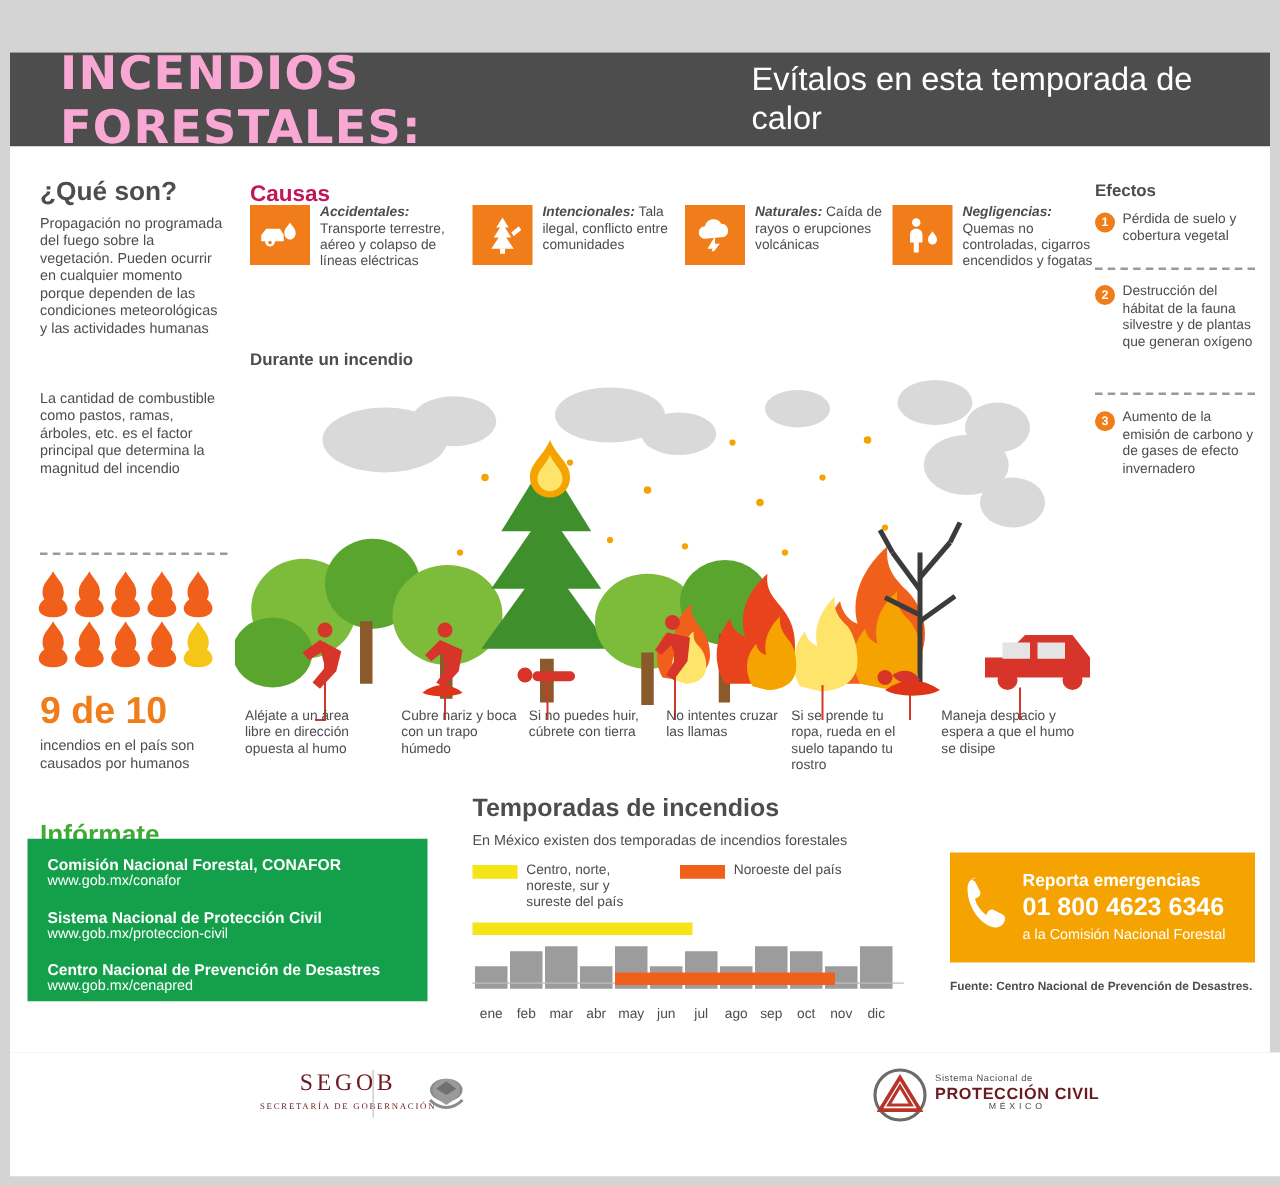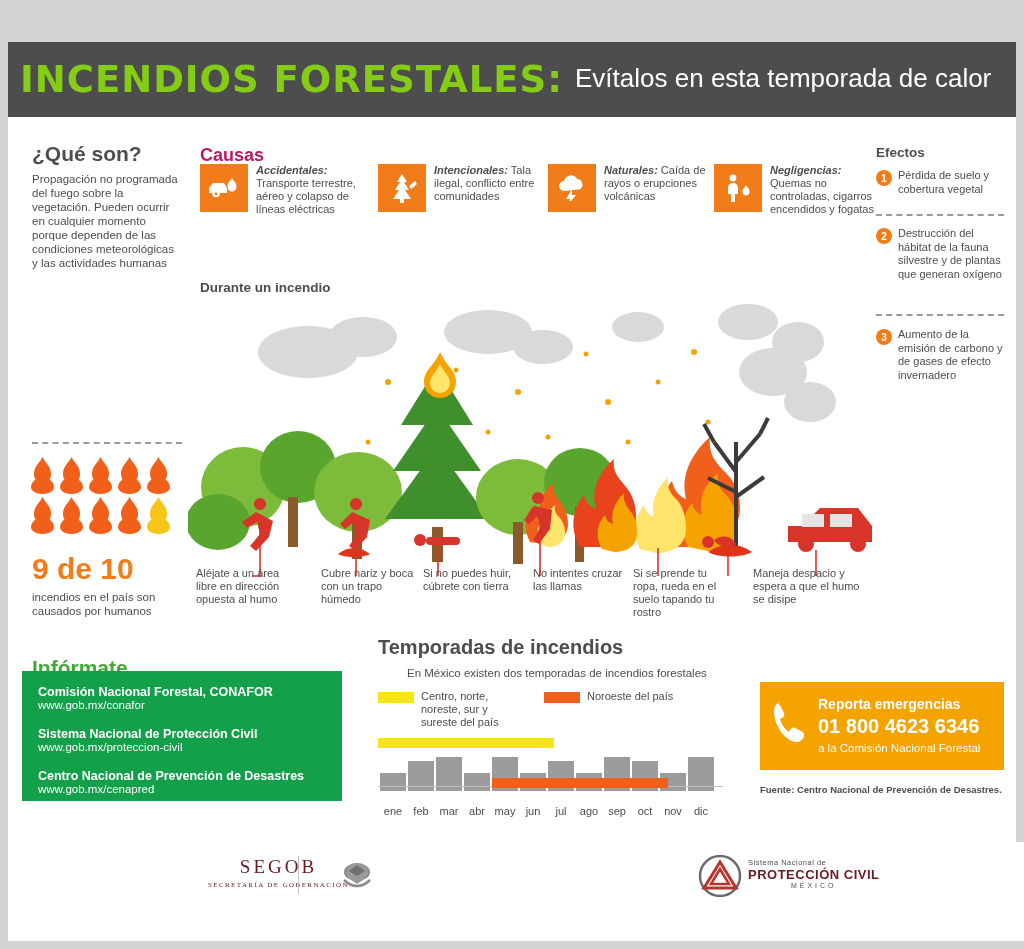--- a/index.html
+++ b/index.html
@@ -15,22 +15,22 @@
     position:absolute; left:8px; top:42px; width:1008px; height:800px;
     background:#ffffff;
   }
   
   .header {
     position:absolute; left:0; top:0; width:1008px; height:75px;
     background:#4d4d4d;
     display:flex; align-items:center;
   }
   .header .title {
-    color:#84cc16; font-size:37px; font-weight:bold; letter-spacing:1px;
-    margin-left:12px; font-family:"DejaVu Sans", sans-serif;
+    color:#f9a8d4; font-size:37px; font-weight:bold; letter-spacing:1px;
+    margin-left:40px; font-family:"DejaVu Sans", sans-serif;
     text-transform:uppercase;
   }
   .header .subtitle {
     color:#ffffff; font-size:26px; margin-left:12px; padding-bottom:2px;
   }
   
   .qs-title {
     position:absolute; left:24px; top:100px; font-size:21px; font-weight:bold; color:#4d4d4d;
   }
   .qs-p {
@@ -84,21 +84,21 @@
   .efecto .etxt { margin-left:22px; font-size:11px; color:#4d4d4d; line-height:13.5px; }
   .ef-sep { position:absolute; left:868px; width:128px; border-top:2px dashed #9a9a9a; height:0; }
   
   .durante-title { position:absolute; left:192px; top:238px; font-size:13.5px; font-weight:bold; color:#4d4d4d; }
   .scene { position:absolute; left:180px; top:250px; width:690px; height:300px; }
   .scene svg { display:block; }
   .tiprow { position:absolute; top:525px; left:180px; width:700px; }
   .tip { position:absolute; width:95px; font-size:11px; color:#4d4d4d; line-height:13px; }
   
   .temp-title { position:absolute; left:370px; top:594px; font-size:20px; font-weight:bold; color:#4d4d4d; }
-  .temp-sub { position:absolute; left:370px; top:625px; font-size:11.5px; color:#4d4d4d;margin-left:29px; }
+  .temp-sub { position:absolute; left:370px; top:625px; font-size:11.5px; color:#4d4d4d; }
   .legend { position:absolute; left:370px; top:648px; display:flex; gap:18px; align-items:flex-start; }
   .leg-item { display:flex; gap:7px; align-items:flex-start; }
   .leg-swatch { width:36px; height:11px; margin-top:2px; }
   .leg-label { font-size:11px; color:#4d4d4d; line-height:13px; width:105px; }
   .chart { position:absolute; left:370px; top:690px; width:345px; height:85px; }
   .bar-bg { position:absolute; bottom:26px; width:26px; background:#9c9c9c; }
   .month-lbl { position:absolute; bottom:0; width:26px; text-align:center; font-size:11px; color:#4d4d4d; }
   .band { position:absolute; height:10px; }
   .band-yellow { background:#f5e416; }
   .band-orange { background:#f0601a; }
@@ -128,20 +128,21 @@
 
 <div class="page">
 
   <div class="header">
     <div class="title">INCENDIOS FORESTALES:</div>
     <div class="subtitle">Evítalos en esta temporada de calor</div>
   </div>
 
   <div class="qs-title">¿Qué son?</div>
   <div class="qs-p qs-p1">Propagación no programada del fuego sobre la vegetación. Pueden ocurrir en cualquier momento porque dependen de las condiciones meteorológicas y las actividades humanas</div>
+  <div class="qs-p qs-p2">La cantidad de combustible como pastos, ramas, árboles, etc. es el factor principal que determina la magnitud del incendio</div>
   <div class="dashed-sep" style="top:400px;"></div>
 
   <div class="flames-wrap">
     <div class="flame-row">
       <div class="flame">
           <svg width="25" height="37" viewBox="0 0 25 37">
             <path d="M12.5 0C9 7 4 9 4 17c0 2 .5 4 1.5 5.5C3 24 1 27 1 30c0 4 5 7 11.5 7S24 34 24 30c0-3-2-6-4.5-7.5C20.5 21 21 19 21 17c0-8-5-10-8.5-17z" fill="#f0601a"></path>
           </svg>
         </div>
       <div class="flame">

